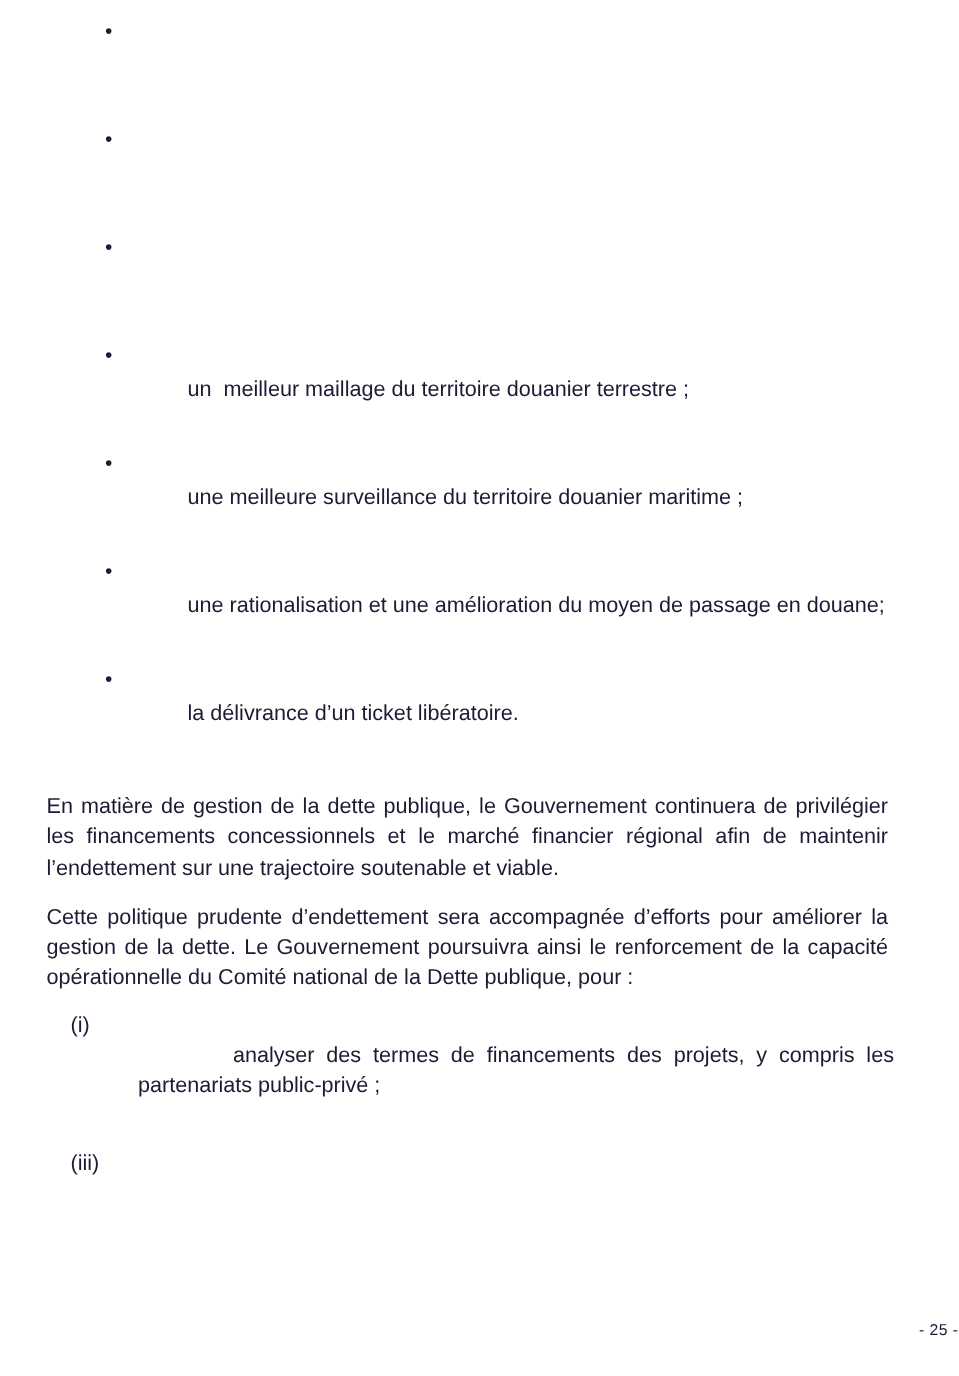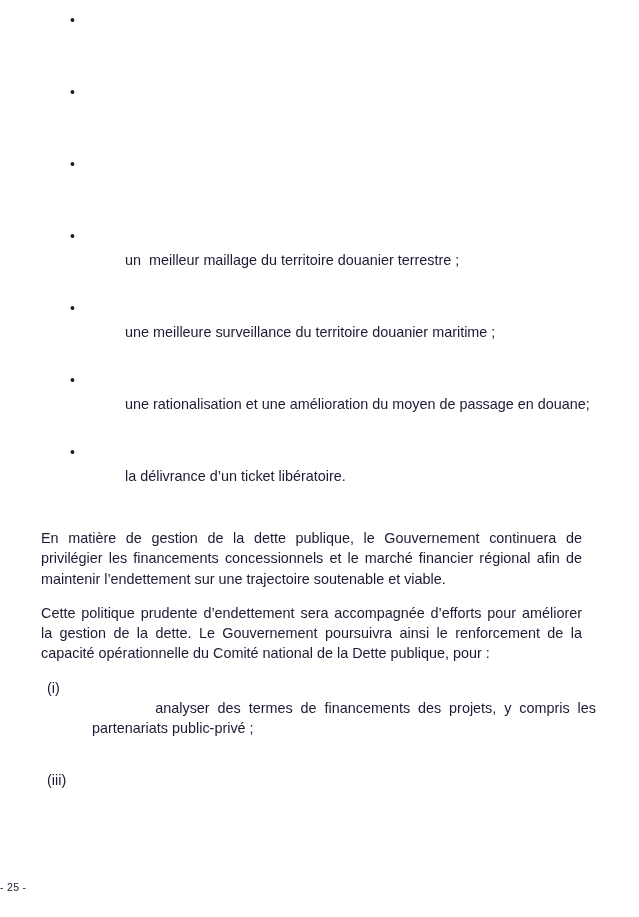--- a/index.html
+++ b/index.html
@@ -53,21 +53,21 @@
     line-height: 24px;
     color: #1b1b33;
   }
 
   
   .para {
     font-size: 14.4px;
     line-height: 20.3px;
     text-align: justify;
     text-justify: inter-word;
-    margin: 14px;
+    margin: 4px;
     white-space: pre-wrap;
   }
   .para.gap-sm { margin-top: 13px; }
   .para.gap-md { margin-top: 16px; }
 
   
   .roman-list {
     list-style: none;
     margin: 11px 0 0 0;
     padding: 0;
@@ -92,21 +92,21 @@
     font-size: 14.4px;
     line-height: 20.3px;
   }
 
   
   .page-number {
     position: absolute;
     left: 0;
     right: 0;
     top: 881px;
-    text-align: left;
+    text-align: right;
     font-size: 10.5px;
     line-height: 12px;
     color: #1b1b33;
     letter-spacing: 0.3px;
   }
 </style>
 </head>
 <body>
 
 <div class="page">

